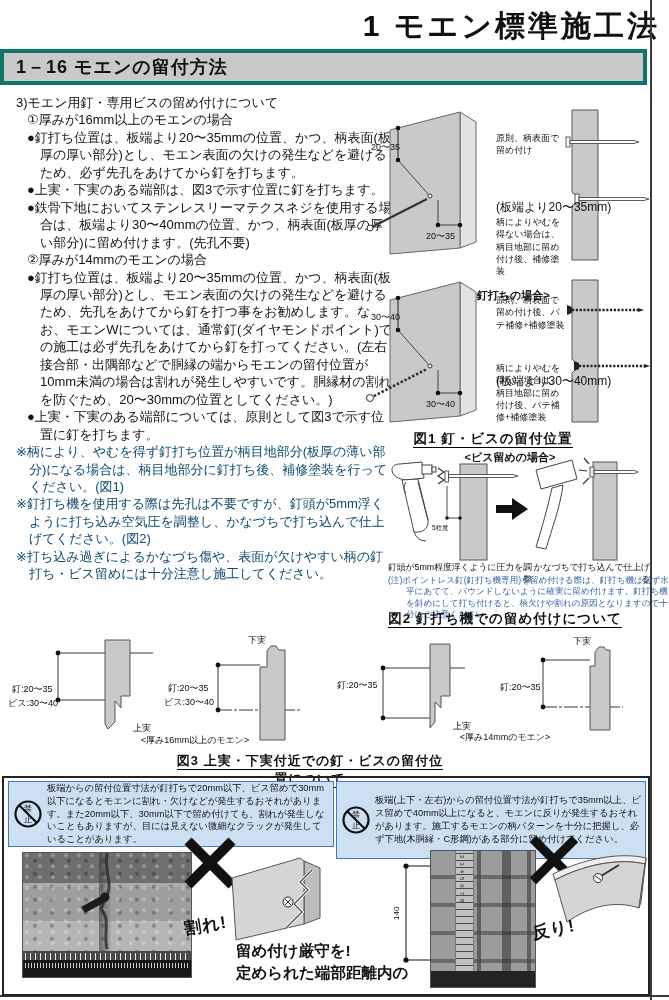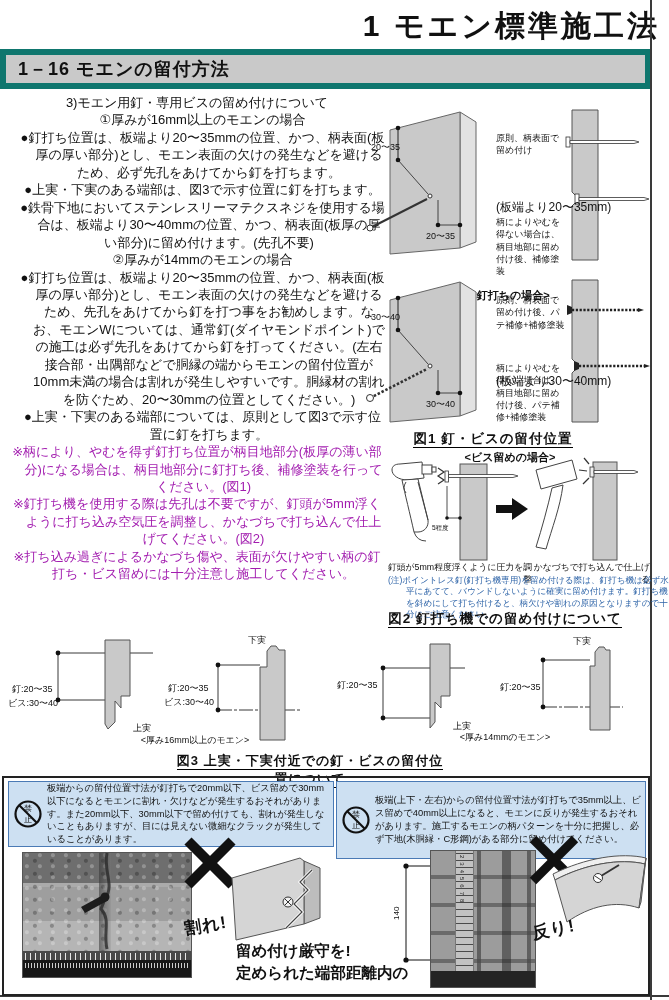--- a/index.html
+++ b/index.html
@@ -1,30 +1,30 @@
 <!DOCTYPE html>
 <html><head>
 <meta charset="utf-8">
 <style>
   html,body{margin:0;padding:0;background:#fff;}
   #page{position:relative;width:669px;height:1000px;background:#fff;overflow:hidden;
         font-family:"Liberation Sans","DejaVu Sans",sans-serif;color:#111;}
   .abs{position:absolute;}
   
   .page-title{left:0;top:6px;width:660px;text-align:right;font-size:30px;font-weight:bold;letter-spacing:3px;}
-  .section-bar{left:0;top:49px;width:627px;height:26px;background:#c9c9c9;border:6px solid #0f766e;
+  .section-bar{left:0;top:49px;width:627px;height:26px;background:#c9c9c9;border:4px solid #0f766e;
                font-size:18px;font-weight:bold;padding:2px 0 0 12px;letter-spacing:1px;}
   .edge-v{left:650px;top:0;width:2px;height:1000px;background:#3a3a3a;}
   .edge-b{left:0;top:995px;width:669px;height:2px;background:#3a3a3a;}
   
-  .body-text{left:7px;top:94px;width:380px;text-align:center;}
+  .body-text{left:16px;top:94px;width:380px;}
   .para{margin:0;font-size:13px;line-height:17.45px;}
   .lvl1{padding-left:11px;}
   .bullet{padding-left:24px;text-indent:-13px;}
-  .bnote{color:#a21caf;padding-left:13px;text-indent:-13px;}
+  .bnote{color:#0c4a6e;padding-left:13px;text-indent:-13px;}
   
   .anno{font-size:9px;line-height:12.3px;width:72px;}
   .anno .sub{font-size:12px;white-space:nowrap;display:block;margin-top:44px;}
   .figcap{font-size:11px;font-weight:bold;text-align:center;margin-top:32px;}
   .figtitle{font-weight:bold;text-align:center;font-size:13.5px;}
   .figtitle span{border-bottom:1.6px solid #000;padding-bottom:1px;letter-spacing:1px;}
   .fig2caps{left:388px;top:562px;width:262px;display:flex;justify-content:space-between;font-size:8.8px;text-align:right;}
   .fig2note{left:388px;top:575px;width:266px;font-size:8.6px;line-height:11.3px;color:#2e64a8;
             padding-left:18px;text-indent:-18px;}
   svg{overflow:visible;}

